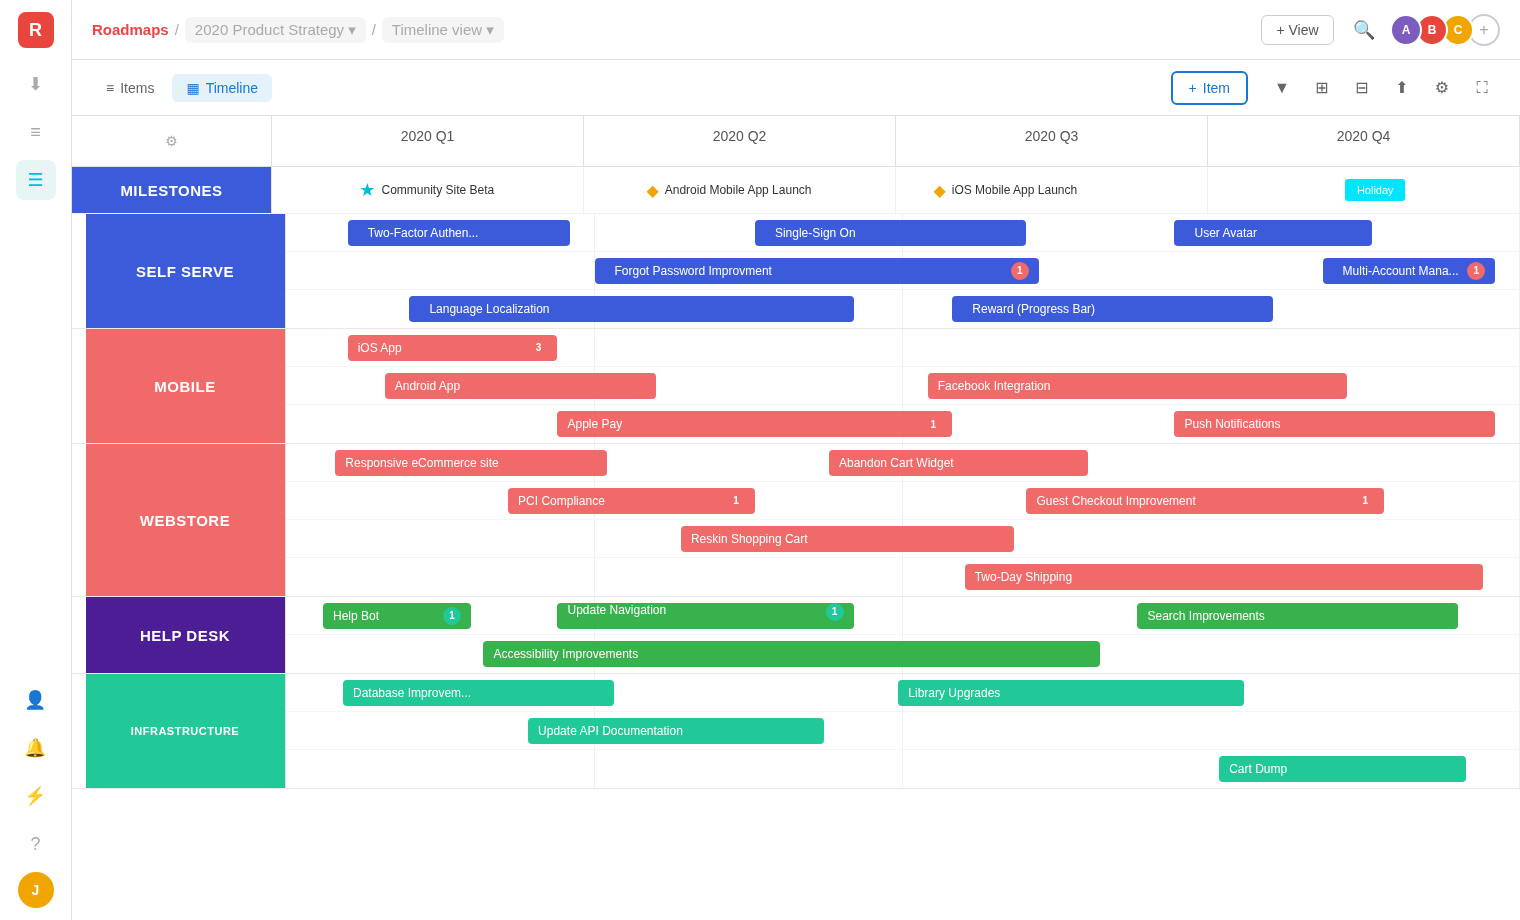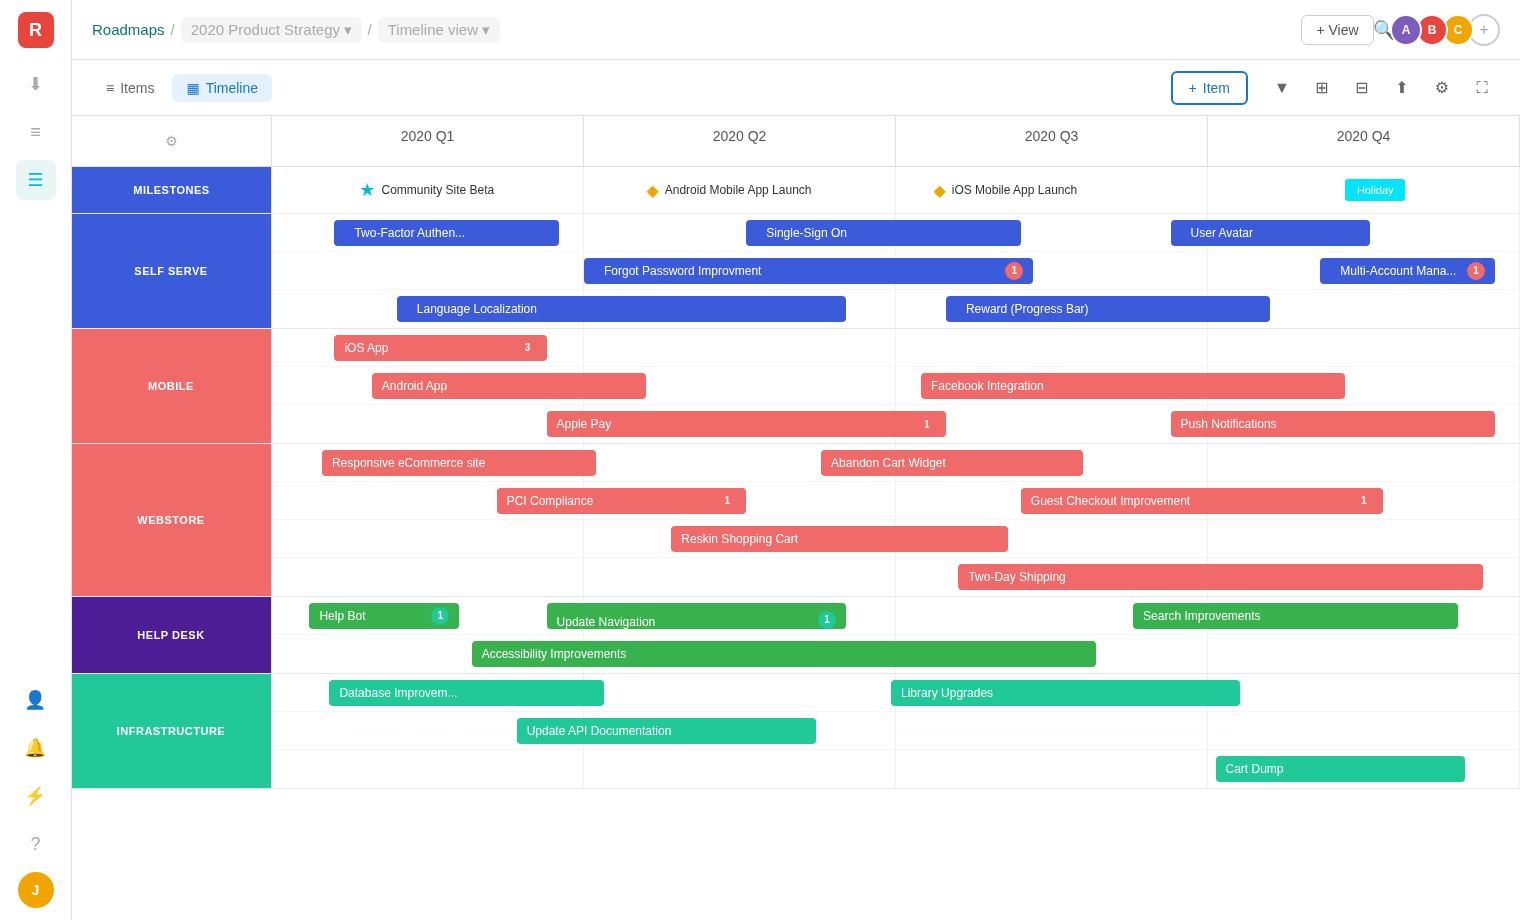--- a/index.html
+++ b/index.html
@@ -62,30 +62,30 @@
       display: flex;
       align-items: center;
       padding: 0 20px;
       gap: 8px;
       flex-shrink: 0;
     }
     .breadcrumb {
       display: flex; align-items: center; gap: 6px;
       font-size: 15px; color: #333;
     }
-    .breadcrumb a { color: #0f766e; text-decoration: none; font-weight: 400; }
+    .breadcrumb a { color: #ef4444; text-decoration: none; font-weight: 700; }
     .breadcrumb span { color: #aaa; }
     .breadcrumb .dropdown {
       display: flex; align-items: center; gap: 4px;
       background: #f5f5f5; padding: 4px 10px; border-radius: 6px;
       cursor: pointer; font-weight: 500;
     }
     .topnav-spacer { flex: 1; }
     .topnav-actions {
-      display: flex; align-items: center; gap: 0;
+      display: flex; align-items: center; gap: 20px;
     }
     .view-btn {
       border: 1px solid #ccc; background: white;
       padding: 6px 14px; border-radius: 6px; cursor: pointer;
       font-size: 14px; color: #555;
     }
     .topnav-search {
       font-size: 18px; color: #aaa; cursor: pointer;
     }
     .avatar-group { display: flex; align-items: center; }
@@ -187,21 +187,21 @@
       min-height: 46px;
       align-items: center;
       background: #fff;
       border-bottom: 1px solid #f0f0f0;
     }
     .row-label {
       width: 200px;
       flex-shrink: 0;
       border-right: 1px solid #e0e0e0;
       display: flex; align-items: center; justify-content: center;
-      font-size: 11px; font-weight: 700; color: white;
+      font-size: 15px; font-weight: 700; color: white;
       letter-spacing: 0.5px;
       padding: 8px;
       min-height: 46px;
       text-align: center;
     }
     .milestones-label { background: #3b5bdb; }
     .self-serve-label { background: #3b5bdb; }
     .mobile-label { background: #f06a6a; }
     .webstore-label { background: #f06a6a; }
     .help-desk-label { background: #4c1d95; }
@@ -224,21 +224,21 @@
 
     
     .category-section {
       display: flex;
       border-bottom: 1px solid #e8e8e8;
     }
     .category-label-wrapper {
       width: 200px;
       flex-shrink: 0;
       border-right: 1px solid #e0e0e0;
-      display: flex; align-items: center; justify-content: center;
+      display: flex; align-items: center; justify-content: center; margin-left: 14px;
     }
     .category-rows {
       flex: 1;
     }
     .item-row {
       height: 38px;
       position: relative;
       display: flex;
       align-items: center;
       background: repeating-linear-gradient(
@@ -492,21 +492,21 @@
       <div class="category-section">
         <div class="category-label-wrapper">
           <div class="row-label help-desk-label" style="width:200px; min-height:76px; height:100%;">HELP DESK</div>
         </div>
         <div class="category-rows">
           <div class="item-row">
             <div class="timeline-bar bar-green" style="left:3%; width:12%; display:flex; align-items:center; justify-content:space-between;">
               <span>Help Bot</span>
               <span class="badge badge-teal">1</span>
             </div>
-            <div class="timeline-bar bar-green" style="left:22%; width:24%; display:flex; align-items:flex-end; justify-content:space-between;">
+            <div class="timeline-bar bar-green" style="left:22%; width:24%; display:flex; align-items:flex-start; justify-content:space-between;">
               <span>Update Navigation</span>
               <span class="badge badge-teal">1</span>
             </div>
             <div class="timeline-bar bar-green" style="left:69%; width:26%;">Search Improvements</div>
           </div>
           <div class="item-row">
             <div class="timeline-bar bar-green" style="left:16%; width:50%;">Accessibility Improvements</div>
           </div>
         </div>
       </div>

